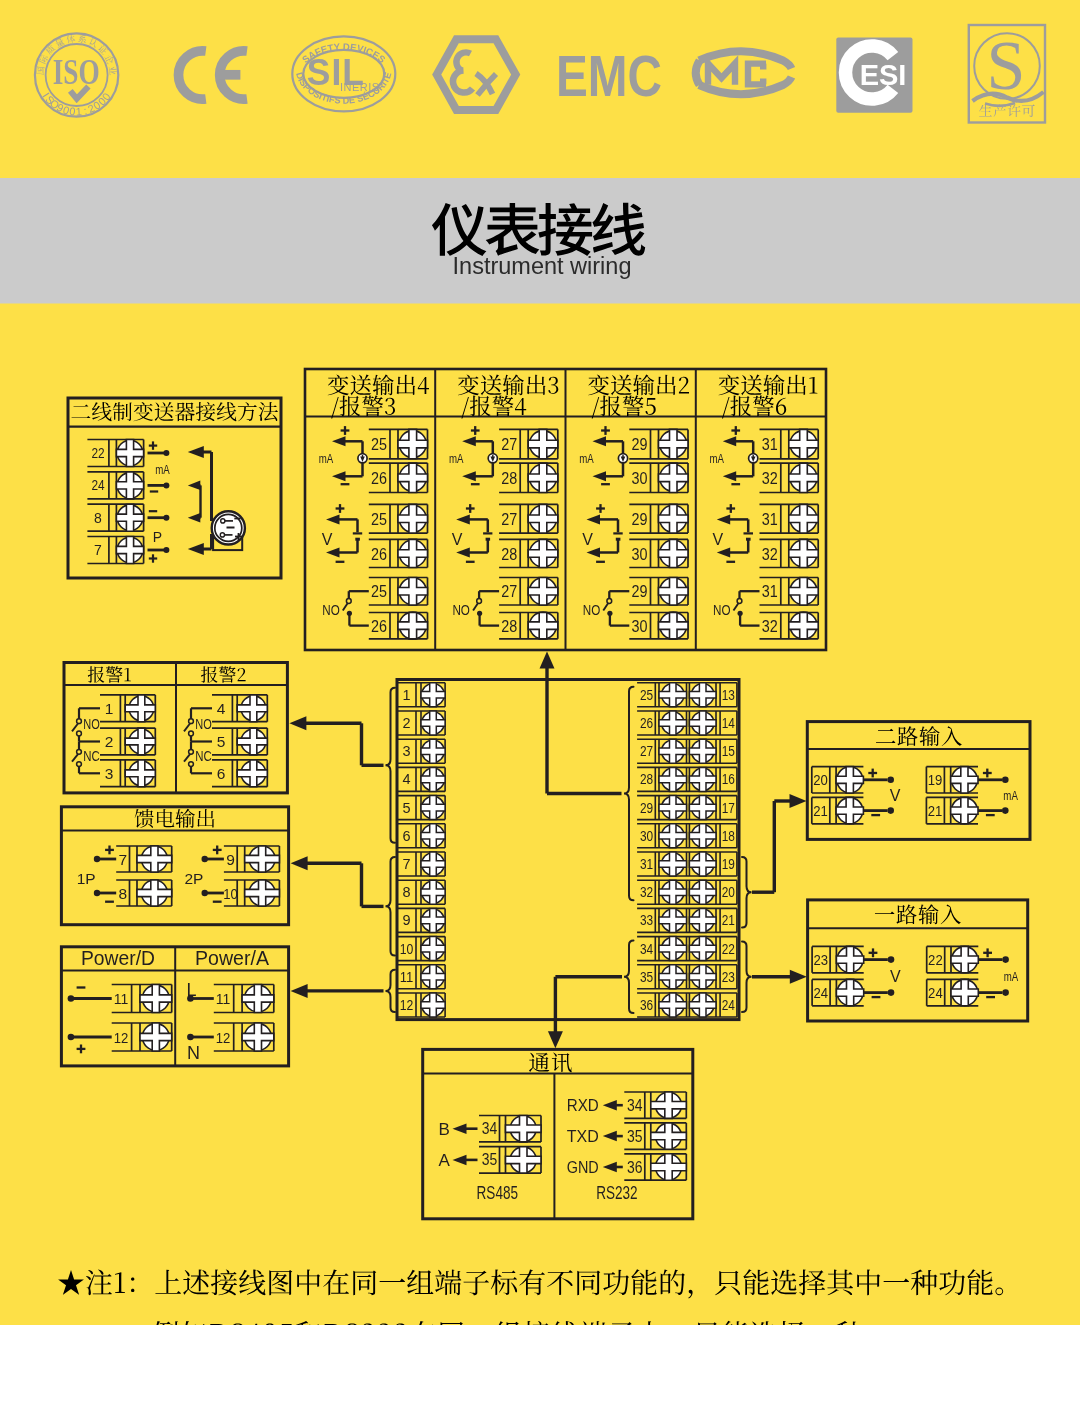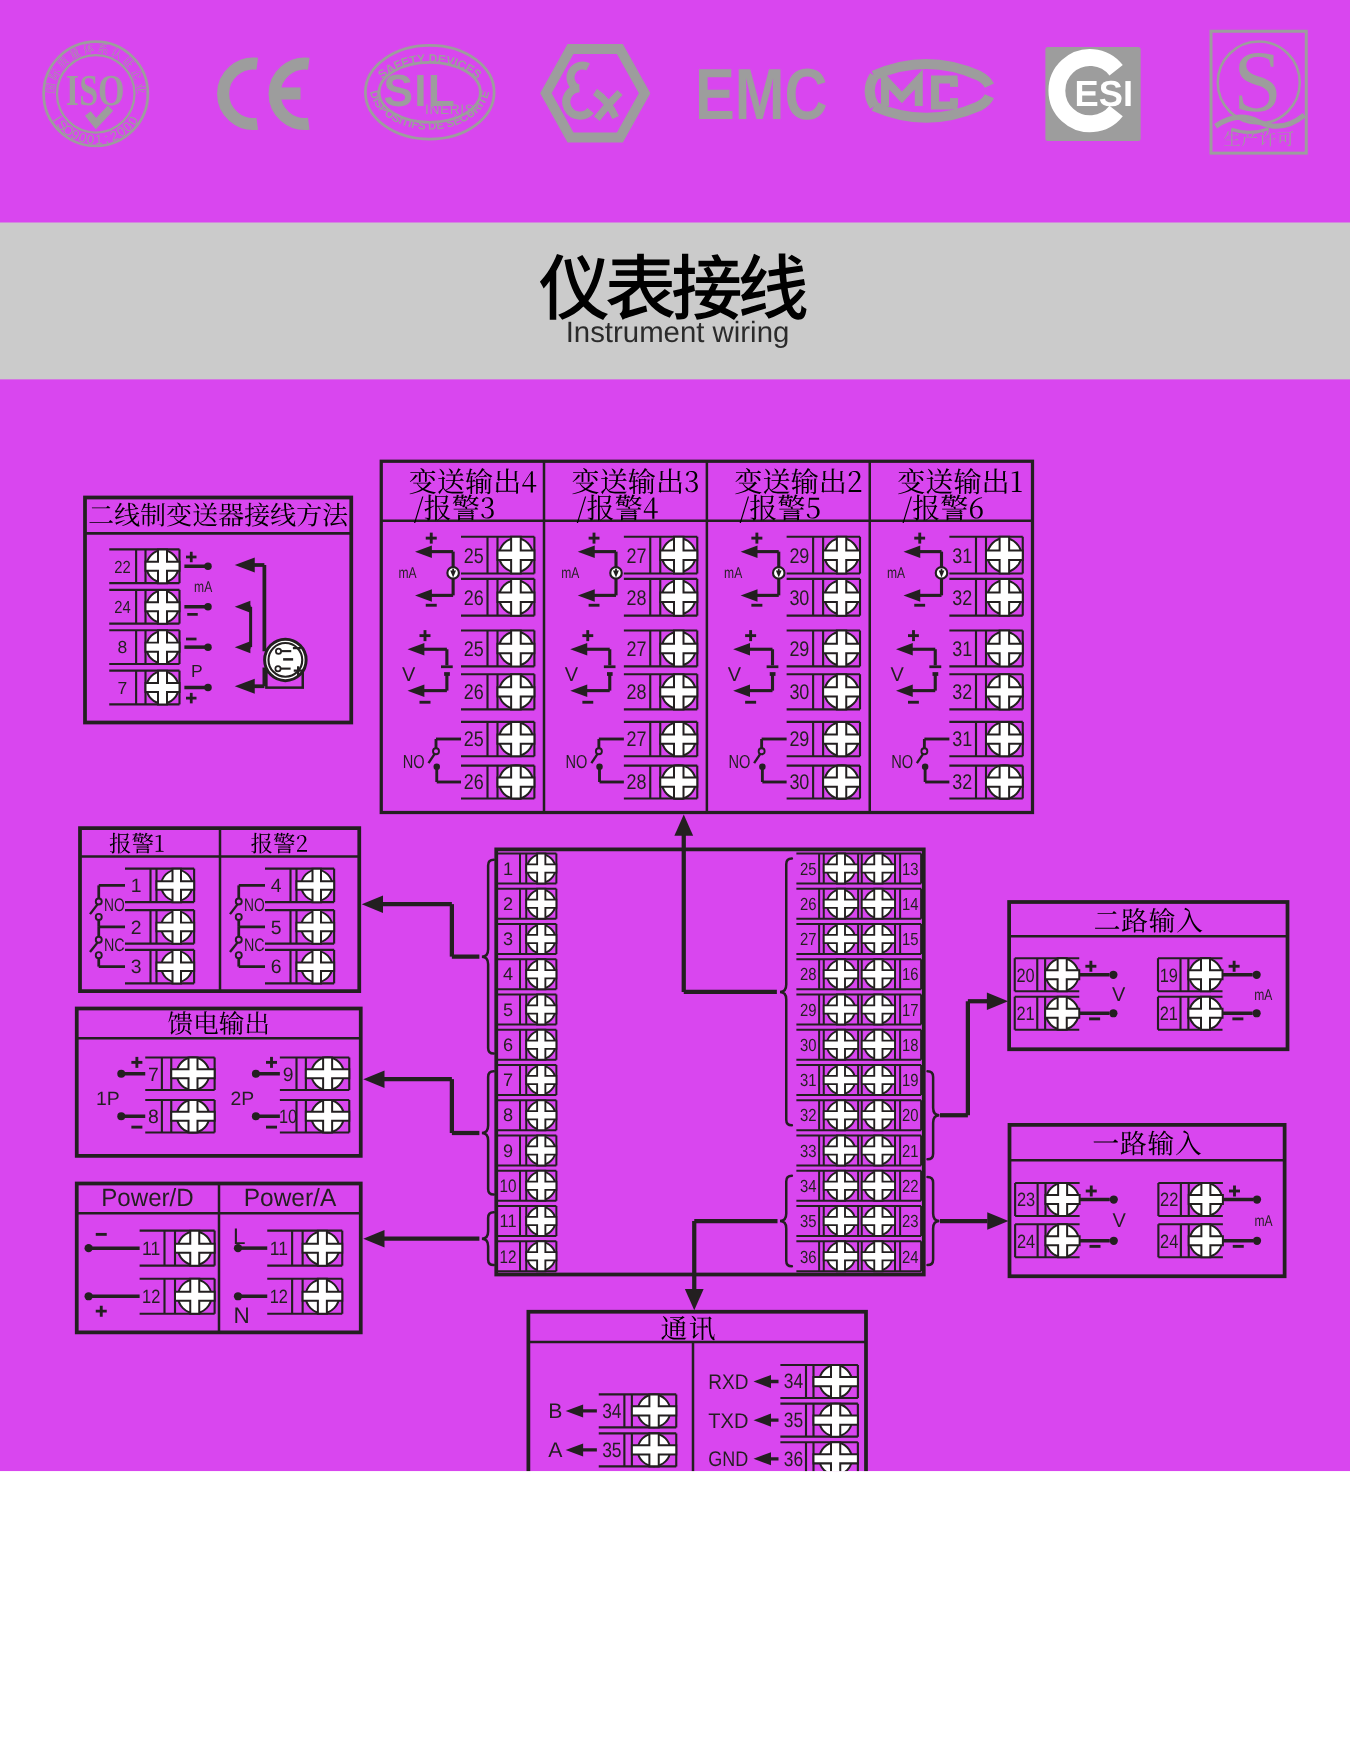--- a/index.html
+++ b/index.html
@@ -1,12 +1,12 @@
 <!DOCTYPE html>
-<html><head><meta charset="utf-8"><title>wiring</title><style>html,body{margin:0;padding:0;background:#fff}.page{position:relative;width:1080px;height:1177px;background:#d946ef;overflow:hidden}</style></head><body>
+<html><head><meta charset="utf-8"><title>wiring</title><style>html,body{margin:0;padding:0;background:#fff}.page{position:relative;width:1080px;height:1325px;background:#fde047;overflow:hidden}</style></head><body>
 <div class="page"><svg width="1080" height="1402" viewBox="0 0 1080 1402">
       <defs>
         <path id="g1" d="M5.2 -3.2 5.1 -3.1C5.4 -2.9 5.7 -2.4 5.8 -2C6.3 -1.6 6.7 -2.6 5.2 -3.2ZM2.4 -3.7 2.5 -3.4H4.1V-1.5H1.9L1.9 -1.2H6.8C7 -1.2 7 -1.3 7.1 -1.4C6.8 -1.6 6.4 -2 6.4 -2L6 -1.5H4.6V-3.4H6.4C6.5 -3.4 6.6 -3.5 6.6 -3.6C6.4 -3.8 5.9 -4.1 5.9 -4.1L5.6 -3.7H4.6V-5.3H6.6C6.7 -5.3 6.8 -5.3 6.8 -5.4C6.6 -5.7 6.2 -6 6.2 -6L5.8 -5.5H2L2.1 -5.3H4.1V-3.7ZM0.9 -6.8V0.7H1C1.2 0.7 1.4 0.5 1.4 0.4V0.1H7.3V0.6H7.4C7.6 0.6 7.9 0.5 7.9 0.4V-6.5C8.1 -6.5 8.2 -6.6 8.3 -6.7L7.6 -7.2L7.3 -6.8H1.5L0.9 -7.2ZM7.3 -0.2H1.4V-6.6H7.3Z"></path>
         <path id="g2" d="M4.9 -3.1 4 -3.4C3.8 -2.4 3.4 -1 2.8 -0.1L2.9 -0C3.7 -0.8 4.3 -2.1 4.6 -3C4.8 -2.9 4.9 -3 4.9 -3.1ZM6.7 -3.3 6.5 -3.2C7.1 -2.4 7.7 -1.2 7.8 -0.3C8.4 0.3 8.9 -1.4 6.7 -3.3ZM7.3 -7 6.8 -6.5H3.8L3.9 -6.3H7.8C7.9 -6.3 8 -6.3 8 -6.4C7.7 -6.7 7.3 -7 7.3 -7ZM7.7 -5 7.3 -4.5H3.1L3.2 -4.2H5.4V-0.2C5.4 -0.1 5.4 -0 5.2 -0C5.1 -0 4.2 -0.1 4.2 -0.1V0.1C4.6 0.1 4.8 0.2 4.9 0.3C5 0.4 5.1 0.5 5.1 0.7C5.9 0.6 6 0.3 6 -0.2V-4.2H8.3C8.4 -4.2 8.5 -4.3 8.5 -4.3C8.2 -4.6 7.7 -5 7.7 -5ZM0.7 -7.1V0.7H0.8C1.1 0.7 1.3 0.5 1.3 0.5V-6.6H2.5C2.4 -5.9 2.1 -4.9 1.9 -4.4C2.4 -3.7 2.6 -3.1 2.6 -2.4C2.6 -2.1 2.6 -1.9 2.4 -1.8C2.4 -1.8 2.3 -1.8 2.2 -1.8C2.1 -1.8 1.8 -1.8 1.6 -1.8V-1.7C1.8 -1.6 2 -1.6 2 -1.5C2.1 -1.4 2.1 -1.2 2.1 -1.1C3 -1.1 3.2 -1.5 3.2 -2.3C3.2 -3 2.9 -3.7 2.1 -4.4C2.4 -4.9 2.9 -5.9 3.2 -6.5C3.4 -6.5 3.5 -6.5 3.6 -6.5L2.9 -7.2L2.5 -6.9H1.4Z"></path>
         <path id="g3" d="M5.7 -3.1 4.8 -3.3C4.7 -1.4 4.5 -0.3 1.6 0.5L1.7 0.6C5 -0.1 5.2 -1.2 5.4 -2.9C5.5 -2.9 5.6 -3 5.7 -3.1ZM5.2 -1.2 5.1 -1.1C6 -0.7 7.2 0.1 7.8 0.6C8.5 0.8 8.4 -0.6 5.2 -1.2ZM7.9 -6.8 7.3 -7.4C6.1 -7.1 3.8 -6.7 2 -6.5L1.4 -6.7V-4.3C1.4 -2.7 1.3 -0.9 0.3 0.6L0.4 0.7C1.8 -0.7 1.9 -2.8 1.9 -4.3V-5H4.7L4.6 -3.9H3.3L2.7 -4.2V-0.7H2.8C3 -0.7 3.2 -0.9 3.2 -0.9V-3.7H6.8V-0.9H6.9C7.1 -0.9 7.4 -1 7.4 -1.1V-3.5C7.6 -3.6 7.7 -3.7 7.8 -3.7L7.1 -4.3L6.8 -3.9H5.1L5.2 -5H8.1C8.2 -5 8.3 -5.1 8.3 -5.2C8 -5.4 7.5 -5.8 7.5 -5.8L7.1 -5.3H5.3L5.4 -6.1C5.5 -6.1 5.6 -6.2 5.7 -6.3L4.7 -6.4L4.7 -5.3H1.9V-6.4C3.8 -6.4 6 -6.6 7.4 -6.8C7.6 -6.7 7.8 -6.7 7.9 -6.8Z"></path>
         <path id="g4" d="M0.5 -4.3 0.5 -4.1H8.1C8.2 -4.1 8.3 -4.1 8.3 -4.2C8.1 -4.5 7.6 -4.8 7.6 -4.8L7.2 -4.3ZM6.3 -5.8V-5.1H2.5V-5.8ZM6.3 -6H2.5V-6.6H6.3ZM1.9 -6.9V-4.5H2C2.2 -4.5 2.5 -4.6 2.5 -4.7V-4.9H6.3V-4.6H6.4C6.6 -4.6 6.8 -4.7 6.9 -4.7V-6.5C7 -6.6 7.2 -6.6 7.2 -6.7L6.5 -7.3L6.2 -6.9H2.5L1.9 -7.2ZM6.4 -2.3V-1.7H4.7V-2.3ZM6.4 -2.6H4.7V-3.2H6.4ZM2.4 -2.3H4.1V-1.7H2.4ZM2.4 -2.6V-3.2H4.1V-2.6ZM1.1 -0.7 1.2 -0.5H4.1V0.2H0.4L0.5 0.5H8.1C8.3 0.5 8.4 0.4 8.4 0.4C8.1 0.1 7.6 -0.3 7.6 -0.3L7.2 0.2H4.7V-0.5H7.6C7.7 -0.5 7.8 -0.5 7.8 -0.6C7.5 -0.9 7.1 -1.2 7.1 -1.2L6.7 -0.7H4.7V-1.4H6.4V-1.1H6.5C6.7 -1.1 7 -1.3 7 -1.3V-3.1C7.2 -3.2 7.3 -3.2 7.4 -3.3L6.6 -3.9L6.3 -3.5H2.4L1.8 -3.8V-1H1.9C2.1 -1 2.4 -1.1 2.4 -1.2V-1.4H4.1V-0.7Z"></path>
         <path id="g5" d="M2.3 -4.9 1.9 -5.1C2.2 -5.6 2.5 -6.3 2.7 -6.9C2.9 -6.9 3 -7 3 -7.1L2.1 -7.4C1.7 -5.7 1 -4 0.3 -2.9L0.5 -2.8C0.8 -3.2 1.2 -3.7 1.5 -4.2V0.7H1.6C1.8 0.7 2 0.5 2 0.5V-4.7C2.2 -4.8 2.3 -4.8 2.3 -4.9ZM6.6 -1.8 6.3 -1.4H5.6V-5.3H5.7C6.1 -3.4 7 -1.8 8 -0.9C8.1 -1.2 8.3 -1.3 8.6 -1.4L8.6 -1.5C7.5 -2.2 6.4 -3.7 5.8 -5.3H8.1C8.2 -5.3 8.3 -5.3 8.3 -5.4C8 -5.7 7.6 -6.1 7.6 -6.1L7.2 -5.5H5.6V-7C5.8 -7 5.9 -7.1 5.9 -7.3L5.1 -7.4V-5.5H2.5L2.6 -5.3H4.7C4.2 -3.7 3.4 -2.1 2.2 -0.9L2.4 -0.8C3.6 -1.8 4.5 -3.1 5.1 -4.6V-1.4H3.5L3.6 -1.1H5.1V0.7H5.2C5.4 0.7 5.6 0.6 5.6 0.5V-1.1H7.1C7.2 -1.1 7.3 -1.2 7.3 -1.3C7 -1.5 6.6 -1.8 6.6 -1.8Z"></path>
         <path id="g6" d="M3.3 -1.5 2.5 -2C2.1 -1.2 1.2 -0.3 0.4 0.4L0.5 0.5C1.5 -0 2.5 -0.8 3 -1.5C3.2 -1.4 3.2 -1.5 3.3 -1.5ZM5.6 -1.9 5.5 -1.8C6.2 -1.3 7.2 -0.4 7.5 0.3C8.3 0.7 8.5 -0.9 5.6 -1.9ZM5.7 -4 5.6 -3.9C6 -3.7 6.4 -3.4 6.8 -3.1C4.8 -2.9 2.9 -2.8 1.8 -2.8C3.5 -3.5 5.6 -4.5 6.6 -5.2C6.8 -5.1 6.9 -5.2 7 -5.3L6.3 -5.8C6 -5.5 5.5 -5.2 4.9 -4.8C3.8 -4.7 2.8 -4.7 2.1 -4.7C2.9 -5.1 3.9 -5.6 4.4 -6C4.6 -6 4.7 -6 4.8 -6.1L4.3 -6.4C5.4 -6.5 6.4 -6.6 7.2 -6.8C7.4 -6.7 7.6 -6.7 7.7 -6.7L7 -7.4C5.6 -7 2.8 -6.5 0.6 -6.3L0.7 -6.2C1.7 -6.2 2.8 -6.3 3.8 -6.4C3.3 -5.9 2.4 -5.1 1.6 -4.8C1.5 -4.7 1.4 -4.7 1.4 -4.7L1.8 -4C1.8 -4 1.9 -4.1 1.9 -4.2C2.9 -4.3 3.8 -4.4 4.5 -4.5C3.5 -3.9 2.3 -3.3 1.3 -2.9C1.2 -2.9 1 -2.9 1 -2.9L1.4 -2.1C1.5 -2.1 1.5 -2.2 1.6 -2.3L4.1 -2.6V-0.1C4.1 -0 4 0 3.9 0C3.7 0 2.9 -0 2.9 -0V0.1C3.3 0.2 3.5 0.2 3.6 0.3C3.7 0.4 3.8 0.5 3.8 0.7C4.6 0.6 4.7 0.3 4.7 -0.1V-2.6C5.6 -2.7 6.3 -2.8 7 -2.9C7.2 -2.6 7.5 -2.3 7.6 -2.1C8.3 -1.7 8.5 -3.3 5.7 -4Z"></path>
         <path id="g7" d="M1.2 -7.3 1.1 -7.3C1.5 -6.9 2 -6.2 2.1 -5.7C2.7 -5.3 3.1 -6.6 1.2 -7.3ZM2.1 -4.7C2.3 -4.7 2.4 -4.8 2.5 -4.8L1.9 -5.3L1.6 -5H0.3L0.4 -4.7H1.6V-0.9C1.6 -0.7 1.5 -0.7 1.2 -0.5L1.6 0.2C1.7 0.1 1.8 0 1.9 -0.1C2.6 -0.9 3.3 -1.7 3.6 -2.2L3.5 -2.3C3 -1.8 2.5 -1.4 2.1 -1.1ZM5.6 -6.9C5.9 -6.9 5.9 -7 5.9 -7.2L5.1 -7.3C5.1 -4.3 5.1 -1.5 2.3 0.5L2.4 0.7C4.7 -0.7 5.4 -2.6 5.6 -4.5C5.8 -2.5 6.4 -0.6 7.9 0.7C8 0.3 8.2 0.2 8.5 0.2L8.5 0.1C6.5 -1.3 5.8 -3.4 5.6 -5.8Z"></path>
         <path id="g8" d="M1 -7.3 0.9 -7.3C1.3 -6.9 1.7 -6.2 1.9 -5.7C2.5 -5.3 2.9 -6.5 1 -7.3ZM2.1 -4.7C2.2 -4.7 2.3 -4.8 2.4 -4.8L1.8 -5.3L1.5 -5H0.3L0.3 -4.8H1.5V-0.9C1.5 -0.7 1.5 -0.6 1.2 -0.5L1.6 0.2C1.6 0.2 1.8 0.1 1.8 -0.1C2.5 -0.8 3.1 -1.4 3.4 -1.8L3.3 -1.9L2.1 -1ZM7.7 -0.6 7.3 -0.1H6V-3.2H8C8.1 -3.2 8.2 -3.2 8.2 -3.3C7.9 -3.6 7.5 -4 7.5 -4L7.1 -3.5H6V-6.3H8.1C8.2 -6.3 8.3 -6.3 8.3 -6.4C8 -6.7 7.6 -7 7.6 -7L7.2 -6.5H3.1L3.1 -6.3H5.4V-0.1H4.1V-4.2C4.4 -4.2 4.5 -4.3 4.5 -4.4L3.6 -4.5V-0.1H2.4L2.5 0.2H8.2C8.4 0.2 8.4 0.1 8.5 0.1C8.2 -0.2 7.7 -0.6 7.7 -0.6Z"></path>

